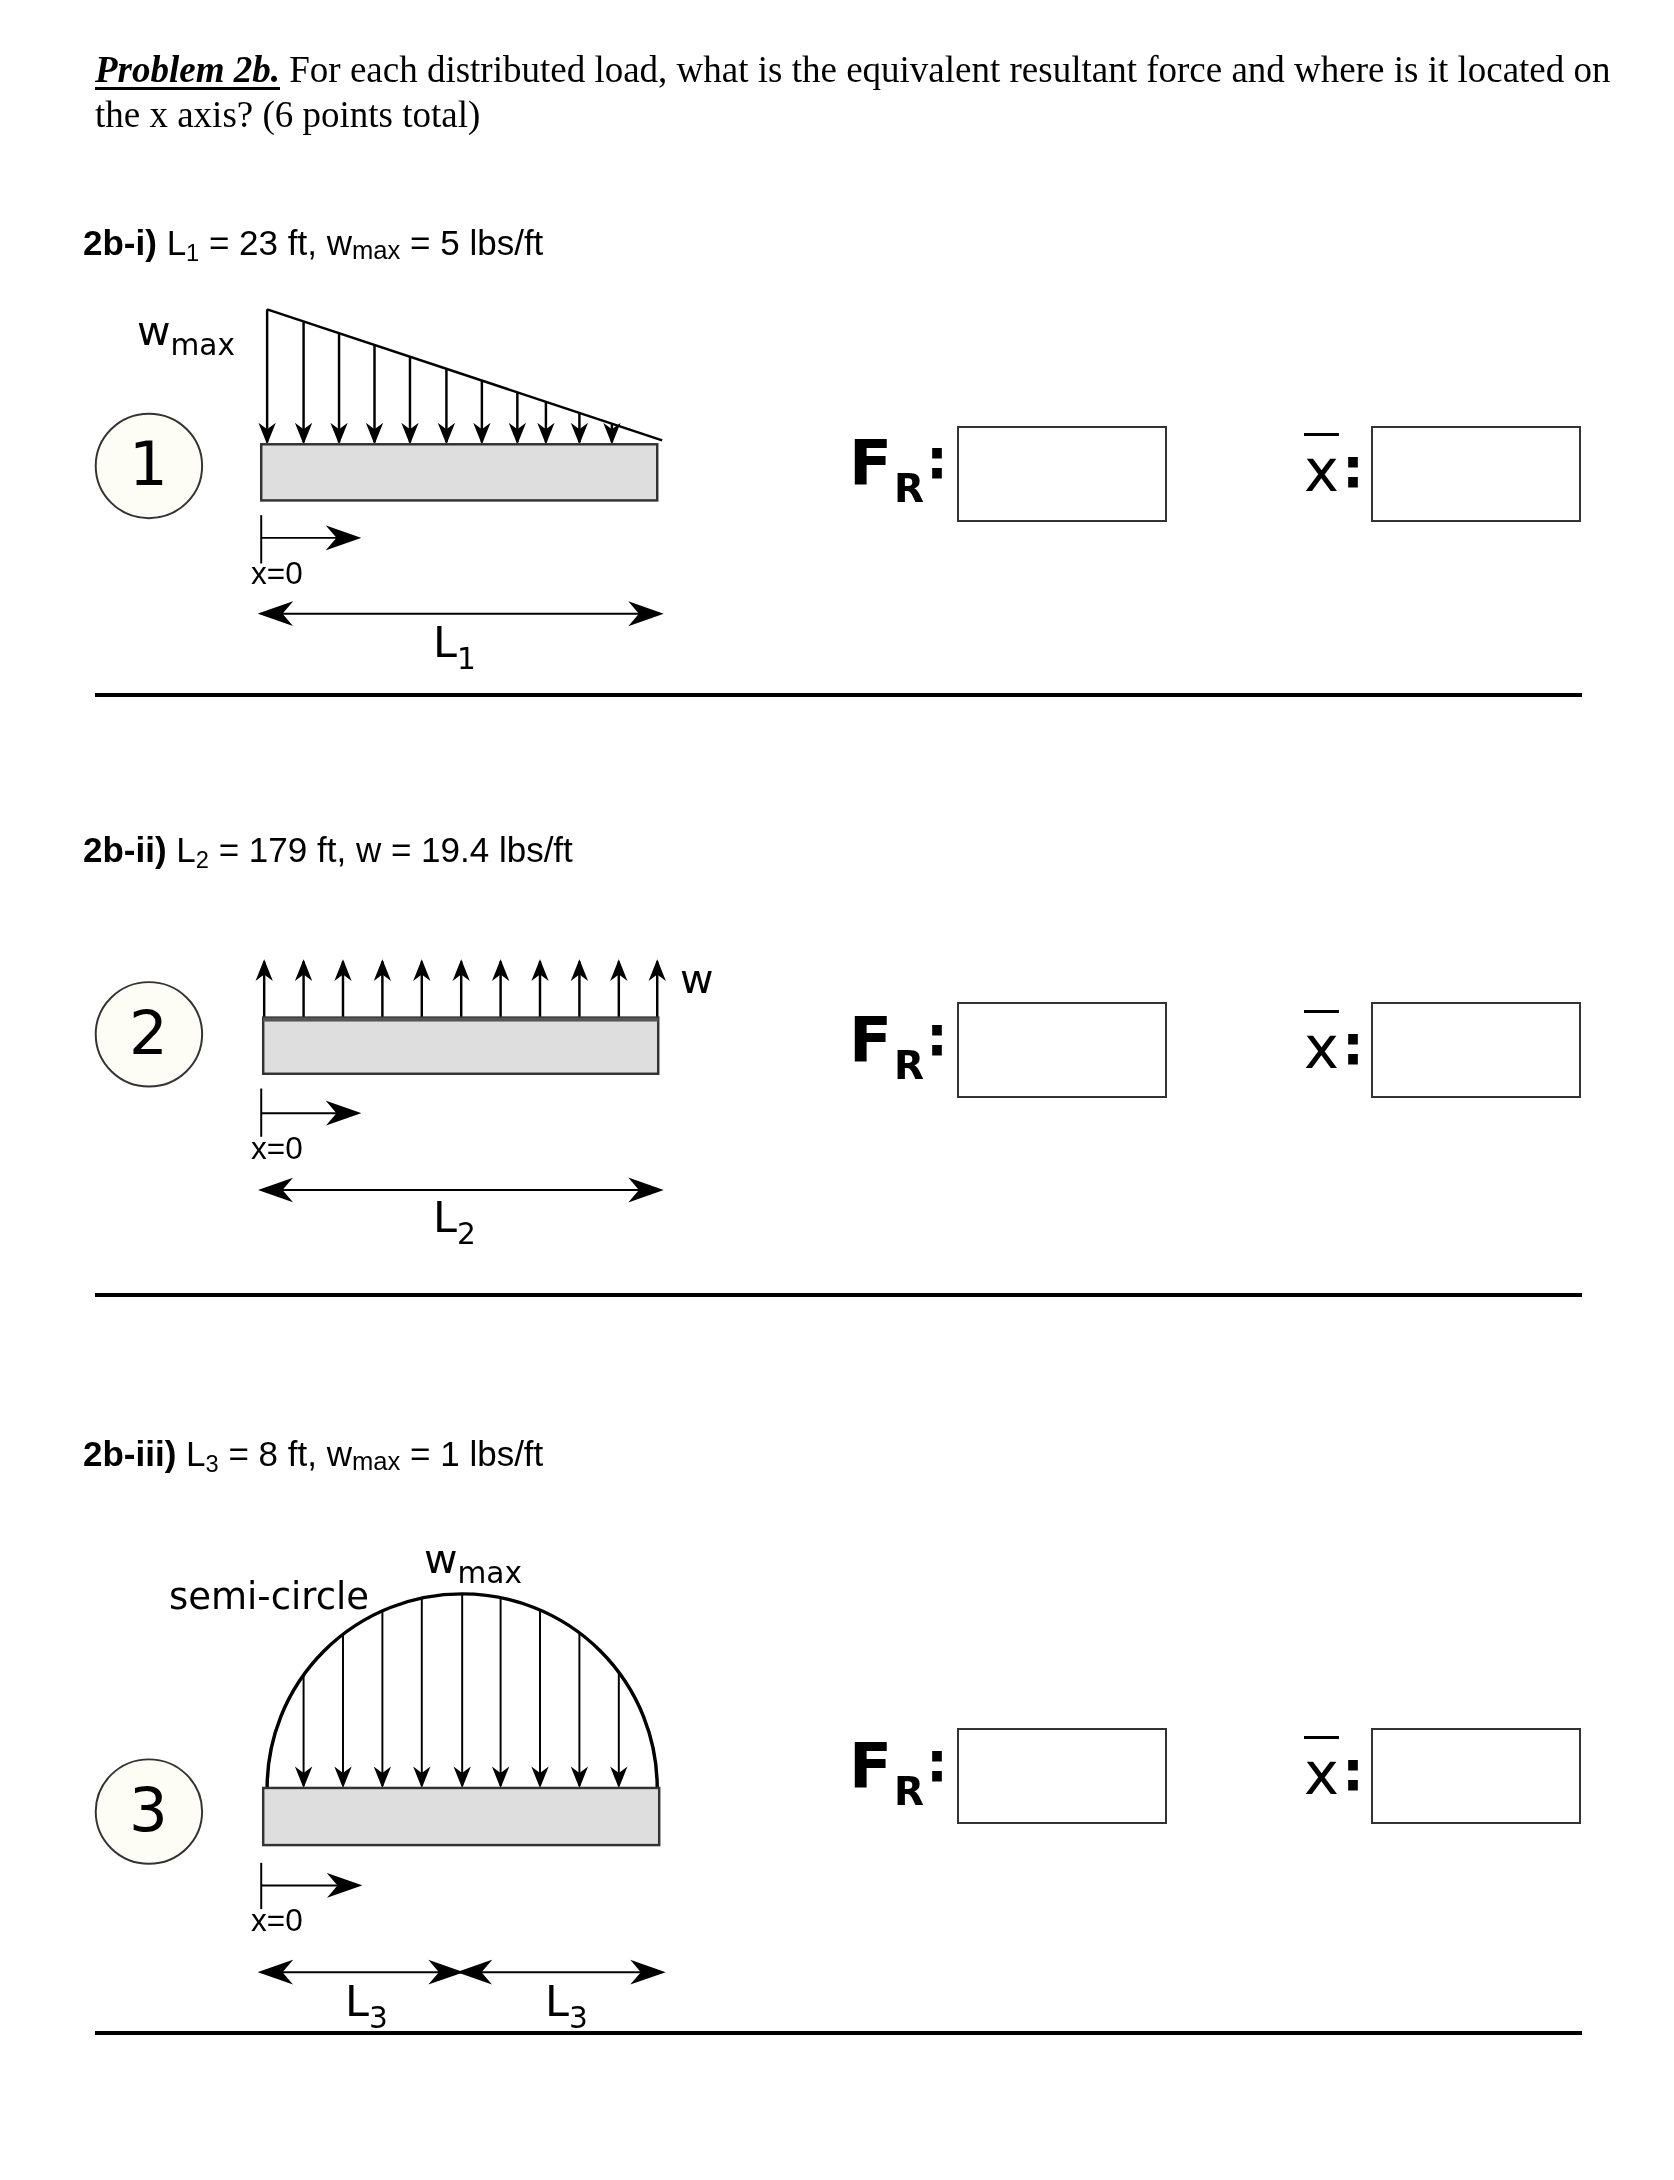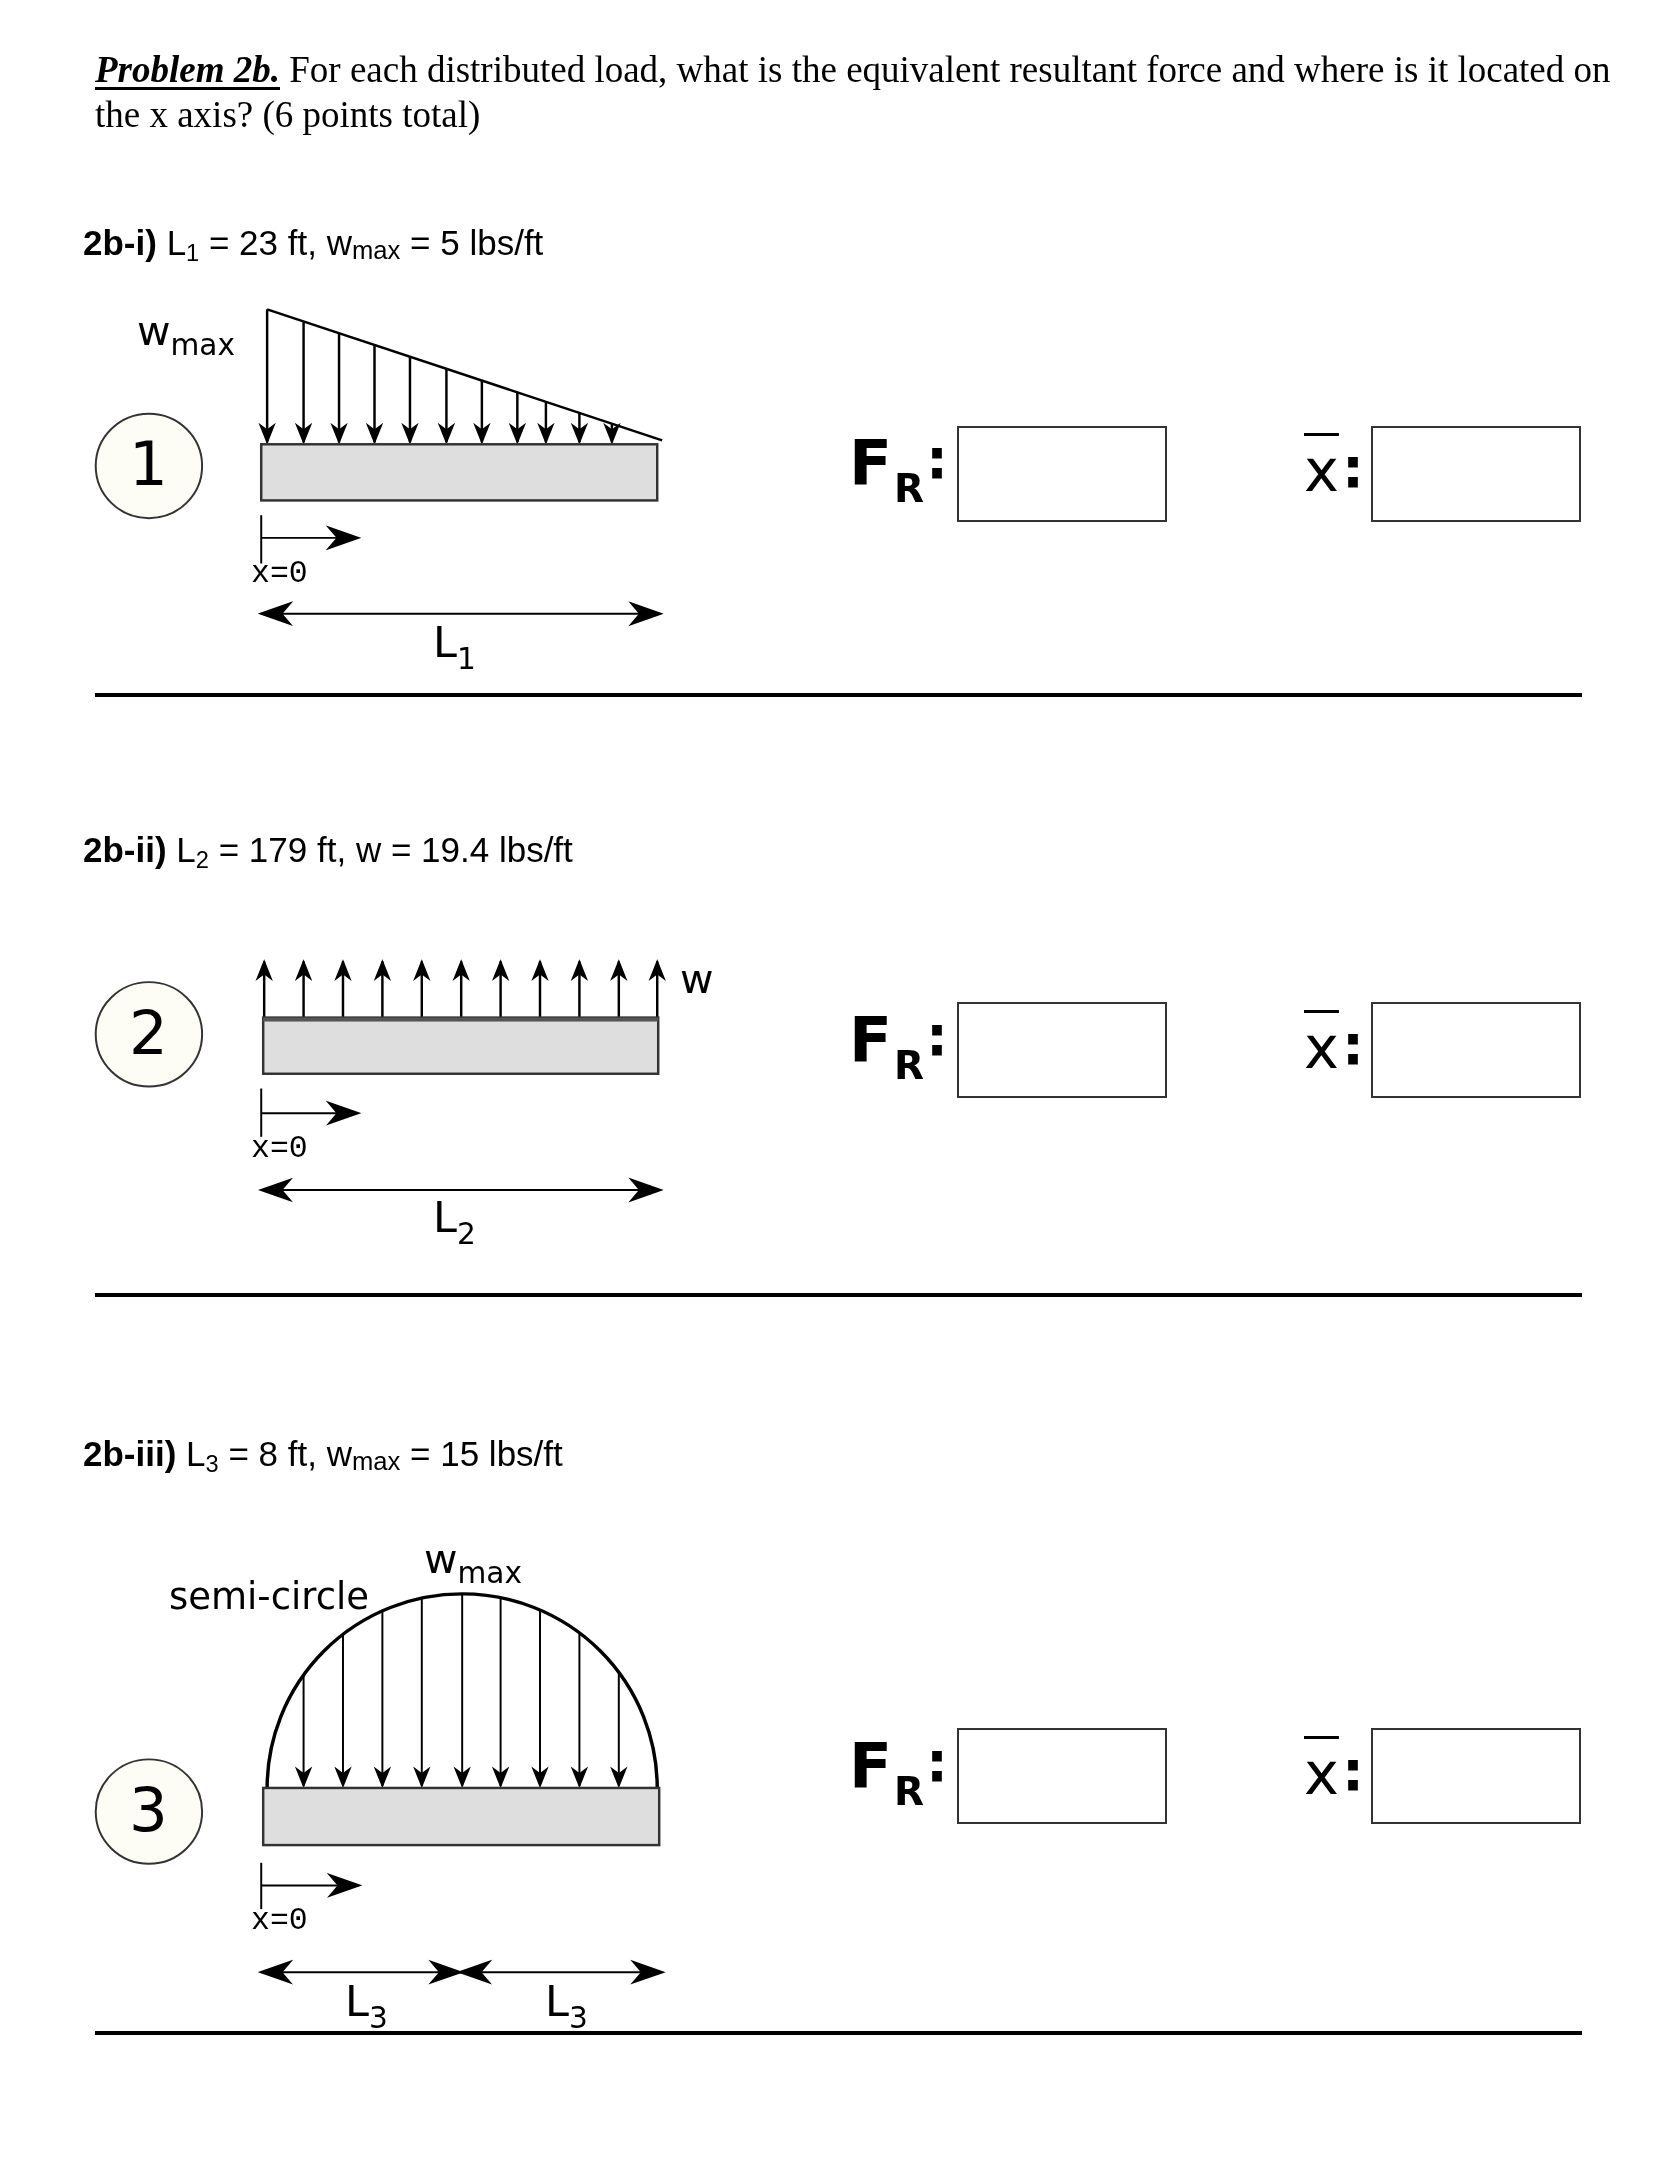--- a/index.html
+++ b/index.html
@@ -14,21 +14,21 @@
   .rule { left:95px; width:1487px; height:3.9px; background:#000; }
   .answer-box { position:absolute; width:206px; height:92px; border:2px solid #333; background:#fff; box-sizing:content-box; }
   .label-fr { position:absolute; font-family:"DejaVu Sans", sans-serif; font-weight:bold; font-size:63px; line-height:1; }
   .label-fr .sub { font-size:39px; position:relative; top:17.7px; margin-left:2px; }
   .label-fr .colon { font-size:55px; position:relative; top:-5.9px; margin-left:2px; }
   .label-xbar { position:absolute; font-family:"DejaVu Sans", sans-serif; font-size:59px; line-height:1; }
   .label-xbar .x { text-decoration:overline; text-decoration-thickness:3px; }
   .label-xbar .colon { font-weight:bold; font-size:55px; position:relative; top:-3.9px; margin-left:3px; }
   svg { position:absolute; left:0; top:0; overflow:visible; }
   .sans { font-family:"DejaVu Sans", sans-serif; }
-  .serif { font-family:Liberation Mono, monospace; }
+  .serif { font-family:Liberation Sans, sans-serif; }
 </style>
 </head>
 <body>
 
 <div class="abs title">
   <b>Problem 2b.</b>
   <span>For each distributed load, what is the equivalent resultant force and where is it located on the x axis? (6 points total)</span>
 </div>
 
 <div class="abs subhead" style="top:223px;">
@@ -161,21 +161,21 @@
 </div>
 <div class="answer-box" style="left:1371px; top:1002px;"></div>
 
 <div class="abs rule" style="top:1293px;"></div>
 
 <div class="abs subhead" style="top:1434px;">
   <b>2b-iii)</b>
   <span>L</span><sub>3</sub>
   <span>= 8 ft,</span>
   <span>w</span><span class="small">max</span>
-  <span>= 15 lbs/ft</span>
+  <span>= 1 lbs/ft</span>
 </div>
 
 <svg width="1675" height="2181" viewBox="0 0 1700 2214">
   <defs>
     <marker id="ah3" viewBox="0 0 20 20" refX="18" refY="10" markerWidth="22" markerHeight="22" markerUnits="userSpaceOnUse" orient="auto">
       <path d="M0,2 L20,10 L0,18 L6,10 Z" fill="#000"></path>
     </marker>
     <marker id="ahs3" viewBox="0 0 20 20" refX="18" refY="10" markerWidth="36" markerHeight="36" markerUnits="userSpaceOnUse" orient="auto-start-reverse">
       <path d="M0,3 L20,10 L0,17 L6,10 Z" fill="#000"></path>
     </marker>

